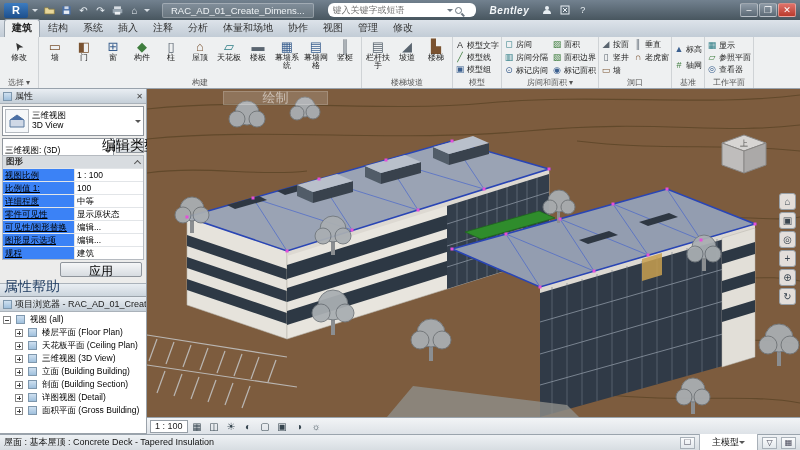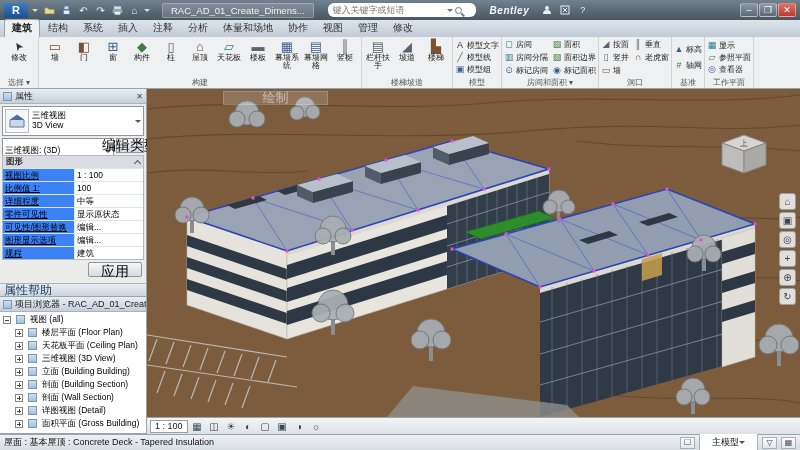--- a/index.html
+++ b/index.html
@@ -66,22 +66,22 @@
   .inst-dd{flex:1;background:#fff;border:1px solid #8f959c;display:flex;align-items:center;padding:12px 2px;gap:2px;white-space:nowrap;overflow:hidden;}
   .inst-dd .dd-caret{border-top-color:#555;margin-left:auto;}
   .edit-type{width:28px;background:linear-gradient(#f5f6f7,#d7dce1);border:1px solid #8f959c;display:flex;align-items:center;justify-content:center;font-size:14px;white-space:nowrap;}
   .pgrid{margin:0 2px;border:1px solid #b5bac0;background:#fff;font-size:8.5px;}
   .pgroup{height:12px;background:#d8dce0;display:flex;align-items:center;padding:0 3px;font-weight:bold;color:#333;}
   .chev{margin-left:auto;width:5px;height:5px;border-left:1px solid #555;border-top:1px solid #555;transform:rotate(45deg);margin-top:2px;}
   .prow{display:flex;height:13px;border-top:1px solid #e2e5e8;}
   .pl{width:72px;background:#3b82f6;border-right:1px solid #e2e5e8;padding:1px 2px;white-space:nowrap;overflow:hidden;text-decoration:underline;}
   .pv{flex:1;padding:1px 2px;white-space:nowrap;overflow:hidden;}
   .apply-row{display:flex;justify-content:flex-end;padding:2px 4px;}
-  .apply-row button{font-size:14px;padding:0 12px;height:15px;background:linear-gradient(#f5f6f7,#d7dce1);border:1px solid #8f959c;border-radius:2px;font-family:inherit;text-align:center;}
-  .phelp{margin-top:auto;height:13px;background:linear-gradient(#e9eef3,#ccd5dd);border-top:1px solid #aab2ba;font-size:12px;display:flex;align-items:center;padding:0 4px;color:#1d3a5f;gap:3px;}
+  .apply-row button{font-size:12px;padding:0 28px;height:15px;background:linear-gradient(#f5f6f7,#d7dce1);border:1px solid #8f959c;border-radius:2px;font-family:inherit;text-align:center;}
+  .phelp{margin-top:auto;height:13px;background:linear-gradient(#e9eef3,#ccd5dd);border-top:1px solid #aab2ba;font-size:14px;display:flex;align-items:flex-end;padding:0 4px;color:#1d3a5f;gap:3px;}
   .tree{flex:1;background:#fff;overflow:hidden;font-size:8.5px;padding-top:1px;}
   .trow{display:flex;align-items:center;height:13px;gap:5px;padding-left:3px;white-space:nowrap;}
   .trow.child{padding-left:15px;}
   .exp{width:8px;height:8px;border:1px solid #888;background:#fff;position:relative;flex:none;}
   .exp::before{content:"";position:absolute;left:1px;right:1px;top:3px;height:1px;background:#444;}
   .exp.plus::after{content:"";position:absolute;top:1px;bottom:1px;left:3px;width:1px;background:#444;}
   .ticon{width:9px;height:9px;background:linear-gradient(#cfe0f0,#9fc0dd);border:1px solid #7e97ad;flex:none;}
 
   
   .viewport{flex:1;position:relative;background:#7d5c3e;min-width:0;overflow:hidden;}
@@ -465,25 +465,20 @@
             </div>
           <div class="trow child">
               <span class="exp plus"></span>
               <span class="ticon"></span>
               <span>立面 (Building Building)</span>
             </div>
           <div class="trow child">
               <span class="exp plus"></span>
               <span class="ticon"></span>
               <span>剖面 (Building Section)</span>
-            </div>
-          <div class="trow child">
-              <span class="exp plus"></span>
-              <span class="ticon"></span>
-              <span>剖面 (Wall Section)</span>
             </div>
           <div class="trow child">
               <span class="exp plus"></span>
               <span class="ticon"></span>
               <span>详图视图 (Detail)</span>
             </div>
           <div class="trow child">
               <span class="exp plus"></span>
               <span class="ticon"></span>
               <span>面积平面 (Gross Building)</span>

